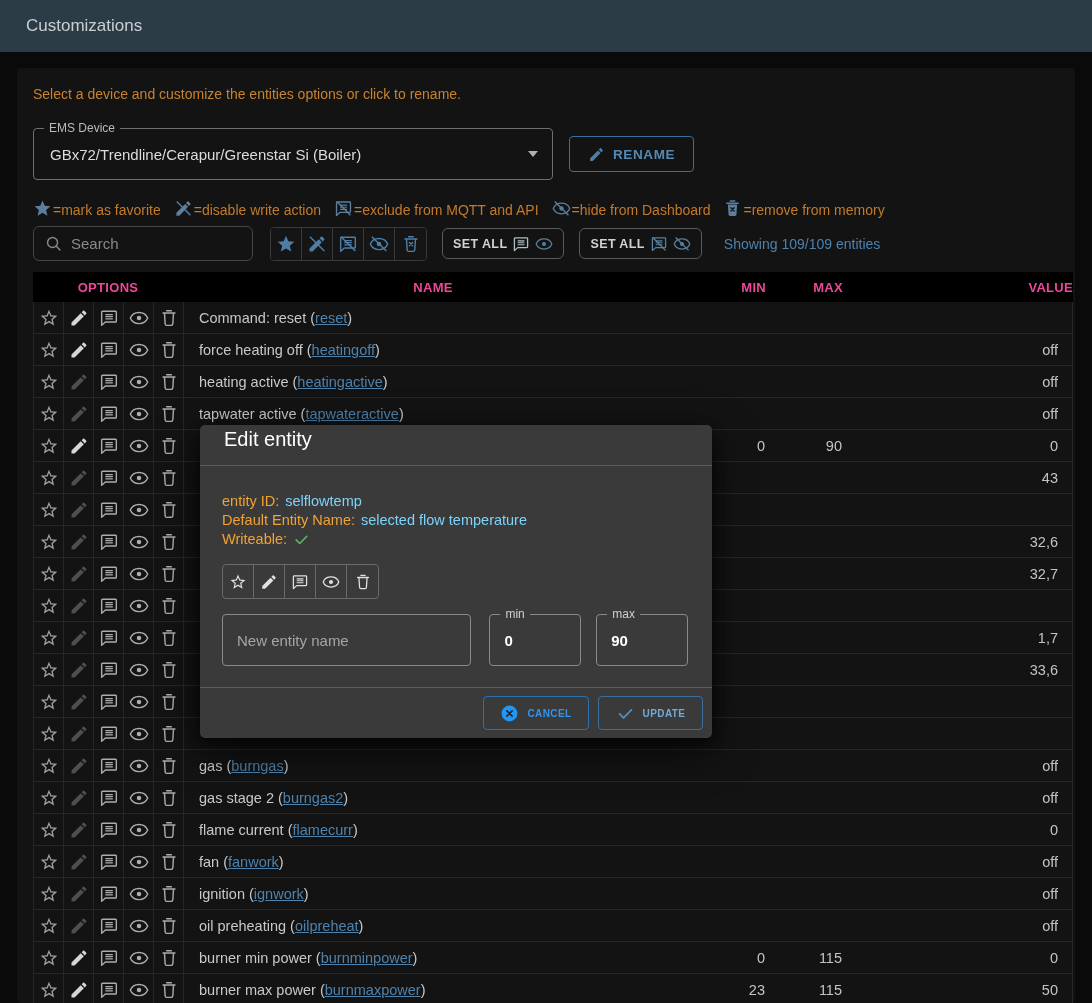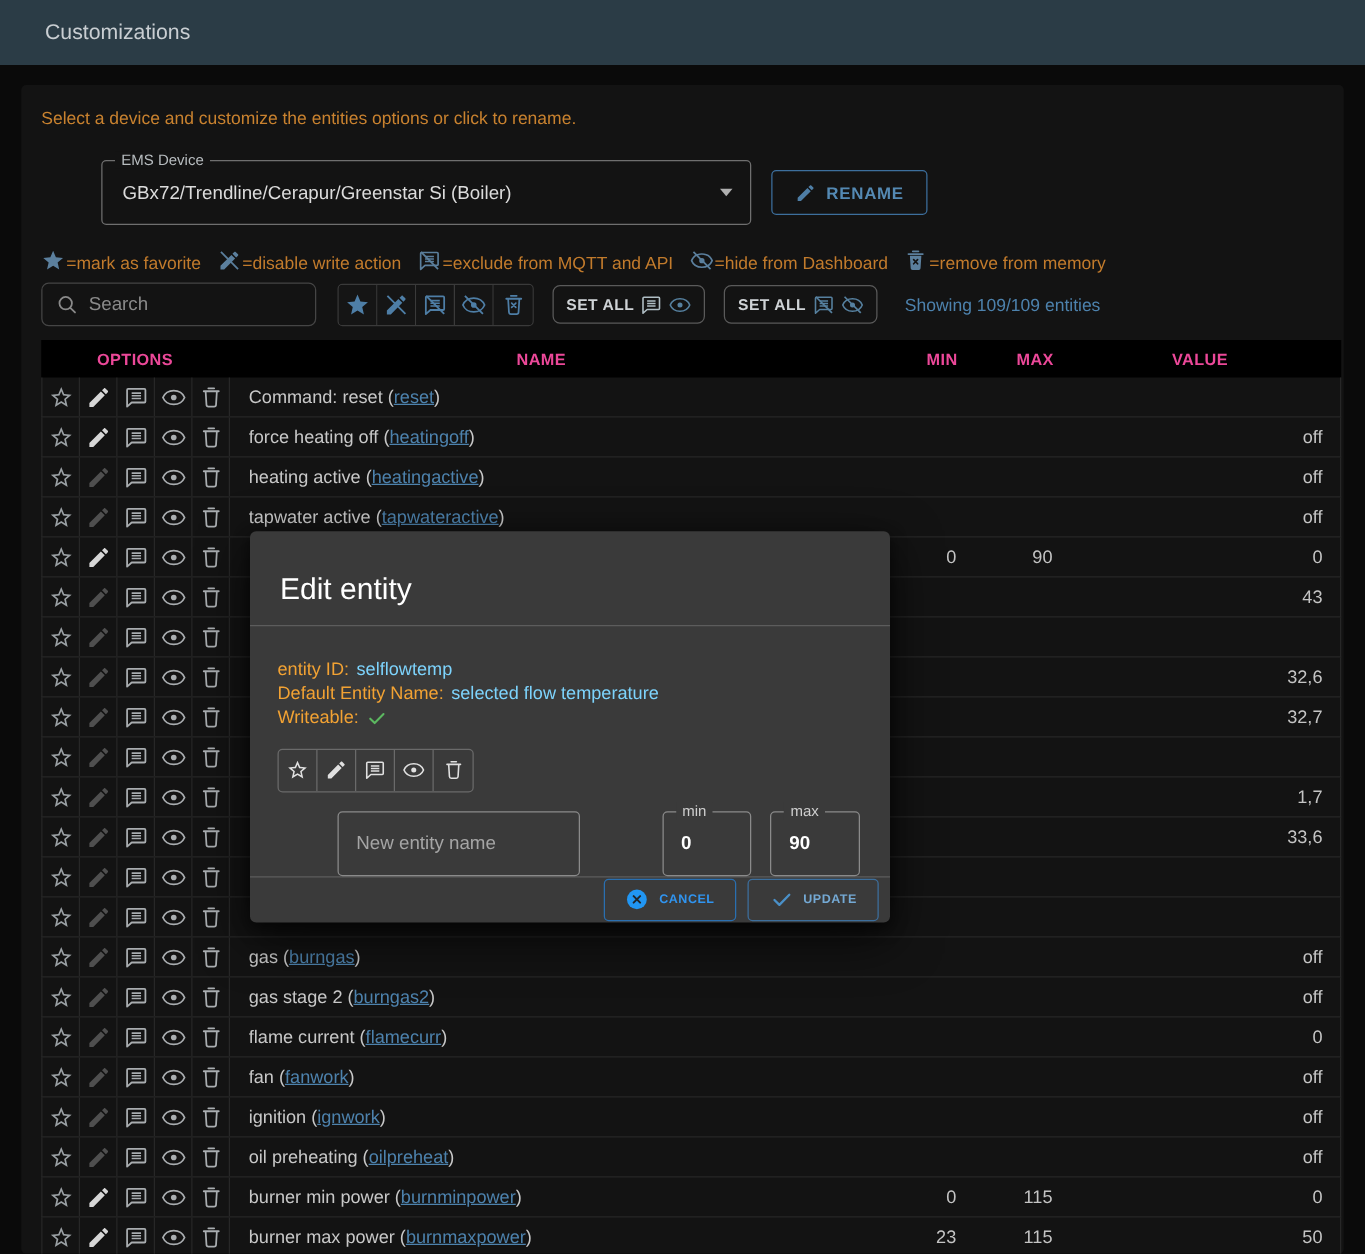--- a/index.html
+++ b/index.html
@@ -5,30 +5,30 @@
   * { margin:0; padding:0; box-sizing:border-box; }
   html,body { width:1092px; height:1003px; overflow:hidden; }
   body {
     background:#0a0a0a;
     font-family:"Liberation Sans","DejaVu Sans",sans-serif;
     color:#c8c8c8;
     position:relative;
   }
   .appbar {
     height:52px; background:#2b3c46; display:flex; align-items:center;
-    padding-left:36px; color:#c9ced2; font-size:17px;
+    padding-left:26px; color:#c9ced2; font-size:17px;
   }
   .panel {
     position:absolute; left:17px; top:68px; right:17px; bottom:0;
     background:#131313; border-radius:4px; padding:16px;
   }
   .helper { color:#c9822f; font-size:14px; margin-top:2px; }
 
   
-  .outlined { position:relative; border:1px solid #6f6f6f; border-radius:4px;margin-left:48px; }
+  .outlined { position:relative; border:1px solid #6f6f6f; border-radius:4px; }
   .notch-label {
     position:absolute; top:-8px; left:10px; font-size:12px; color:#b7bcbf;
     padding:0 5px; line-height:14px; background:#131313;
   }
   .dlg .notch-label { background:#3a3a3a; color:#cfcfcf; }
 
   .device-row { display:flex; align-items:flex-start; margin-top:26px; gap:16px; }
   .device-select {
     width:520px; height:52px; display:flex; align-items:center;
     padding:0 14px 0 16px; cursor:pointer;
@@ -78,21 +78,21 @@
   .showing { margin-left:22px; color:#4d82ad; font-size:14px; }
 
   
   .table { margin-top:11px; width:1040px; }
   .tgrid { display:grid; grid-template-columns:30px 30px 30px 30px 30px 1fr 85px 79px 226px; align-items:center; }
   .thead { background:#000; height:30px; color:#ec4899; font-weight:bold; font-size:13px; letter-spacing:.3px; }
   .th-options { grid-column:1/6; text-align:center; }
   .th-name { grid-column:6; text-align:center; }
   .th-min { grid-column:7; text-align:right; padding-right:2px; }
   .th-max { grid-column:8; text-align:right; padding-right:4px; }
-  .th-value { grid-column:9; text-align:center; }
+  .th-value { grid-column:9; text-align:right; }
 
   .trow { height:32px; border-bottom:1px solid #272727; border-left:1px solid #272727; border-right:1px solid #272727; font-size:14.5px; }
   .cell-icon { height:100%; display:flex; align-items:center; justify-content:center; border-right:1px solid #272727; }
   .cell-icon button { background:none; border:none; cursor:pointer; display:flex; padding:0; }
   .cell-name { padding-left:15px; color:#c8c8c8; white-space:nowrap; overflow:hidden; }
   .cell-name a { color:#4d82ad; text-decoration:underline; cursor:pointer; }
   .cell-min, .cell-max { text-align:right; padding-right:2px; color:#c4c4c4; }
   .cell-max { padding-right:4px; }
   .cell-value { text-align:right; padding-right:14px; color:#c4c4c4; }
 
@@ -108,21 +108,21 @@
   .rename-btn .icon svg { width:17px; height:17px; }
   .search-box .icon svg { width:19px; height:19px; }
 
   
   .dlg {
     position:absolute; left:200px; top:425px; width:512px; height:313px;
     background:#3a3a3a; border-radius:5px; z-index:10;
     box-shadow:0 12px 40px rgba(0,0,0,.65), 0 4px 12px rgba(0,0,0,.5);
     display:flex; flex-direction:column;
   }
-  .dlg-title { padding:33px 24px 14px; font-size:24px; font-weight:500; color:#fff; }
+  .dlg-title { padding:3px 24px 14px; font-size:20px; font-weight:500; color:#fff; }
   .dlg-divider { height:1px; background:#5c5c5c; }
   .dlg-body { flex:1; padding:26px 24px 0 22px; }
   .dlg-line { font-size:14.5px; line-height:19px; display:flex; align-items:center; gap:6px; }
   .dlg-line .lbl { color:#f2a233; }
   .dlg-line .val { color:#7dd3fc; font-weight:normal; }
   .dlg-line .icon { color:#5cb860; }
   .dlg-line .icon svg { width:17px; height:17px; }
 
   .dlg-toggles { display:inline-flex; margin-top:15px; border:1px solid #6a6a6a; border-radius:4px; overflow:hidden; }
   .dlg-toggles .tg {

